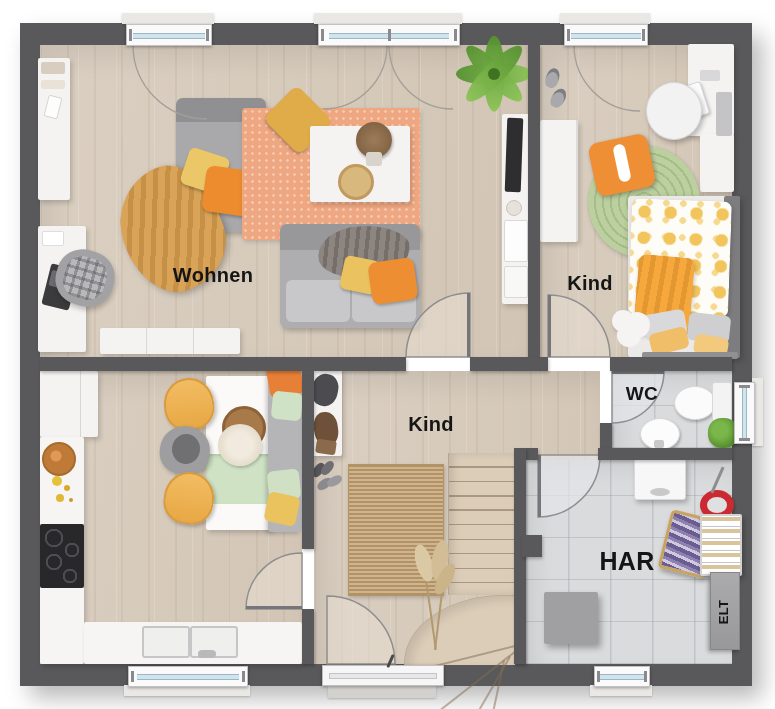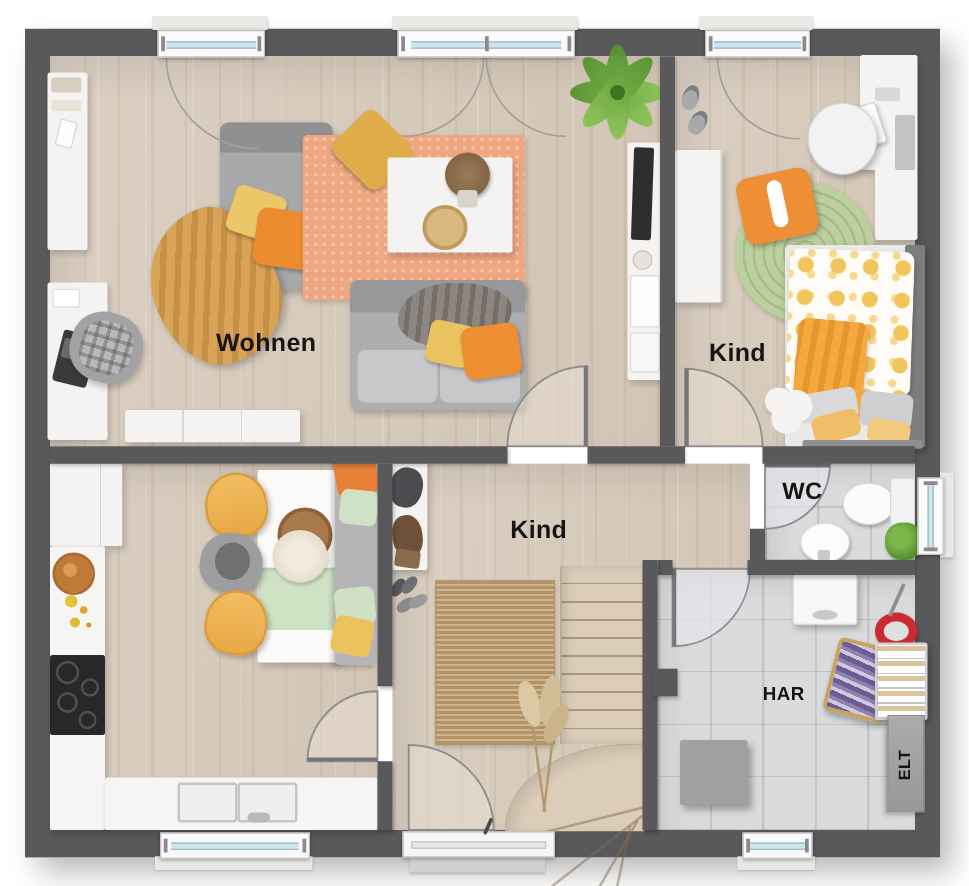--- a/index.html
+++ b/index.html
@@ -274,16 +274,16 @@
   </div>
   <div class="door-panel" style="left:322px;top:665px;width:120px;height:19px">
     <div class="slab"></div>
     <div class="abs" style="left:66px;top:-12px;width:3px;height:14px;background:#4a4a4e;transform:rotate(24deg);border-radius:2px"></div>
   </div>
 
   <div class="room-label" style="left:153px;top:264px;width:120px">Wohnen</div>
   <div class="room-label" style="left:550px;top:272px;width:80px">Kind</div>
   <div class="room-label" style="left:391px;top:413px;width:80px">Kind</div>
   <div class="room-label" style="left:612px;top:383px;width:60px;font-size:19px">WC</div>
-  <div class="room-label" style="left:587px;top:547px;width:80px;font-size:15px">HAR</div>
+  <div class="room-label" style="left:587px;top:547px;width:80px;font-size:25px">HAR</div>
   <div class="room-label" style="left:704px;top:592px;width:40px;height:40px;line-height:40px;font-size:13px;transform:rotate(-90deg)">ELT</div>
 
 </div>
 
 </body></html>

